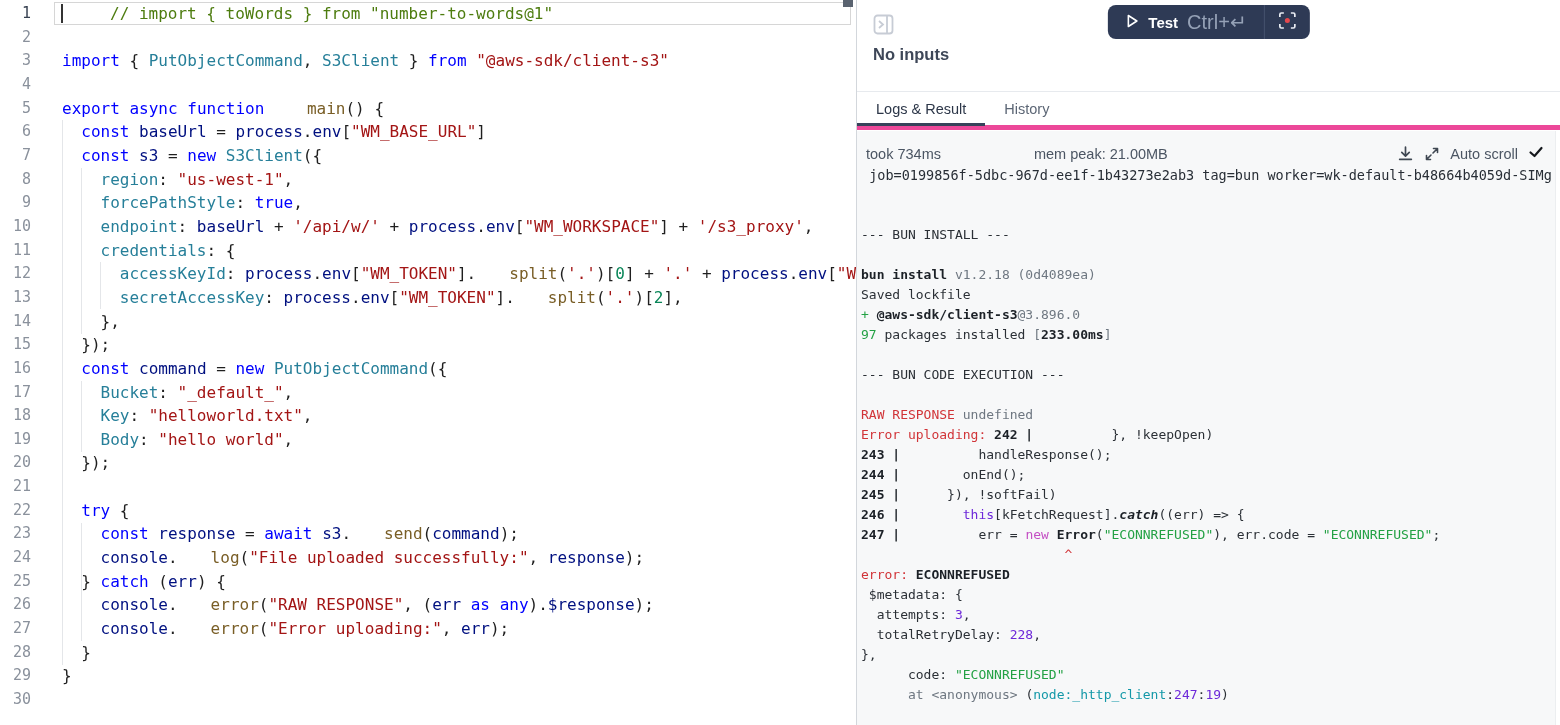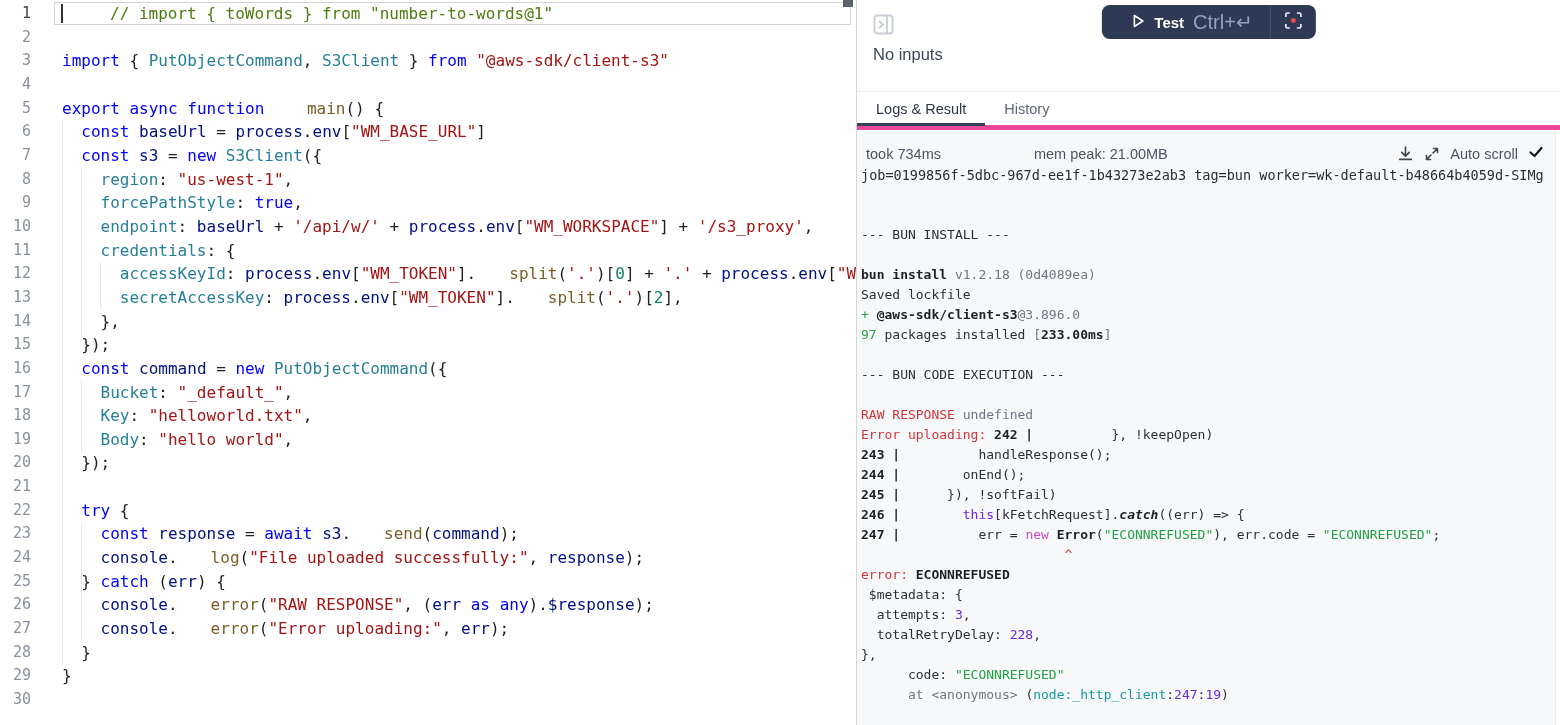--- a/index.html
+++ b/index.html
@@ -28,23 +28,23 @@
   .g1 { left:81px;  top:168px; height:166px; }
   .g2 { left:81px;  top:381px; height:71px; }
   .g3 { left:81px;  top:523px; height:118px; }
   .g4 { left:100px; top:262px; height:47px; }
   .ovr-marker { position:absolute; right:3px; top:0; width:10px; height:7px; background:#5a6370; }
 
   
   .panel { position:relative; flex:1; background:#fff; }
   .p-header { position:relative; height:92px; border-bottom:1px solid #e7eaee; padding:14px 0 0 16px; }
   .collapse-btn { background:none; border:none; cursor:pointer; display:block; }
-  .no-inputs { margin-top:7px; font-size:16.5px; color:#3e4758; }
+  .no-inputs { margin-top:7px; font-size:16.5px; color:#3e4758;font-weight:bold; }
   .test-group { position:absolute; left:50%; top:5px; transform:translateX(-50%);
-    height:34px; display:flex; align-items:stretch; background:#2e3a55; border-radius:8px; overflow:hidden;padding-left:12px; }
+    height:34px; display:flex; align-items:stretch; background:#2e3a55; border-radius:8px; overflow:hidden; }
   .test-btn { display:flex; align-items:center; gap:9px; padding:0 17px; background:transparent;
     border:none; color:#fff; cursor:pointer; font-family:"Liberation Sans", sans-serif; }
   .test-label { font-size:15px; font-weight:700; color:#fff; }
   .test-shortcut { font-size:20px; color:#95a1b6; }
   .btn-sep { width:1px; background:#46536f; }
   .capture-btn { width:45px; display:flex; align-items:center; justify-content:center;
     background:transparent; border:none; cursor:pointer; }
 
   .tabs { display:flex; height:38px; background:#fff; border-bottom:5px solid #ec4899; font-size:14.5px; }
   .tab { display:flex; align-items:center; padding:0 19px; color:#5c6675; position:relative; cursor:pointer; }
@@ -52,21 +52,21 @@
   .tab.active::after { content:""; position:absolute; left:0; right:0; bottom:-1px; height:3px; background:#36425a; }
 
   .content { position:absolute; top:131px; left:0; right:0; bottom:0; background:#f7f8f9; overflow:hidden; }
   .scroll-track { position:absolute; right:0; top:0; bottom:0; width:5px; background:#fff; border-left:1px solid #eceef0; }
   .stats { display:flex; align-items:center; padding:13px 16px 0 9px; font-size:14.5px; color:#4b5563; }
   .stat-mem { margin-left:93px; }
   .stats-right { margin-left:auto; display:flex; align-items:center; gap:10px; }
   .icon-btn { background:none; border:none; cursor:pointer; display:flex; align-items:center; padding:0; }
   .autoscroll-label { color:#4b5563; font-size:14.5px; }
   .jobline { margin-top:4px; padding-left:4px; font-family:"DejaVu Sans Mono", monospace;
-    font-size:13.5px; line-height:17px; color:#282e36; white-space:pre; overflow:hidden; }
+    font-size:13.5px; line-height:17px; color:#282e36; white-space:pre; overflow:hidden;text-align:center; }
   .loglines { margin-top:41px; padding-left:4px; font-family:"DejaVu Sans Mono", monospace;
     font-size:13px; line-height:20px; color:#2b3036; white-space:pre; }
   .log-line { height:20px; }
   .c-df{color:#2b3036;} .c-b{font-weight:700; color:#1c2127;}
   .c-bi{font-weight:700; font-style:italic; color:#1c2127;}
   .c-gray{color:#6e7781;} .c-red{color:#d13438;} .c-grn{color:#23a144;}
   .c-yel{color:#6d28d9;} .c-mag{color:#c44fc4;} .c-cyn{color:#1398a8;}
 </style>
 </head>
 <body>

